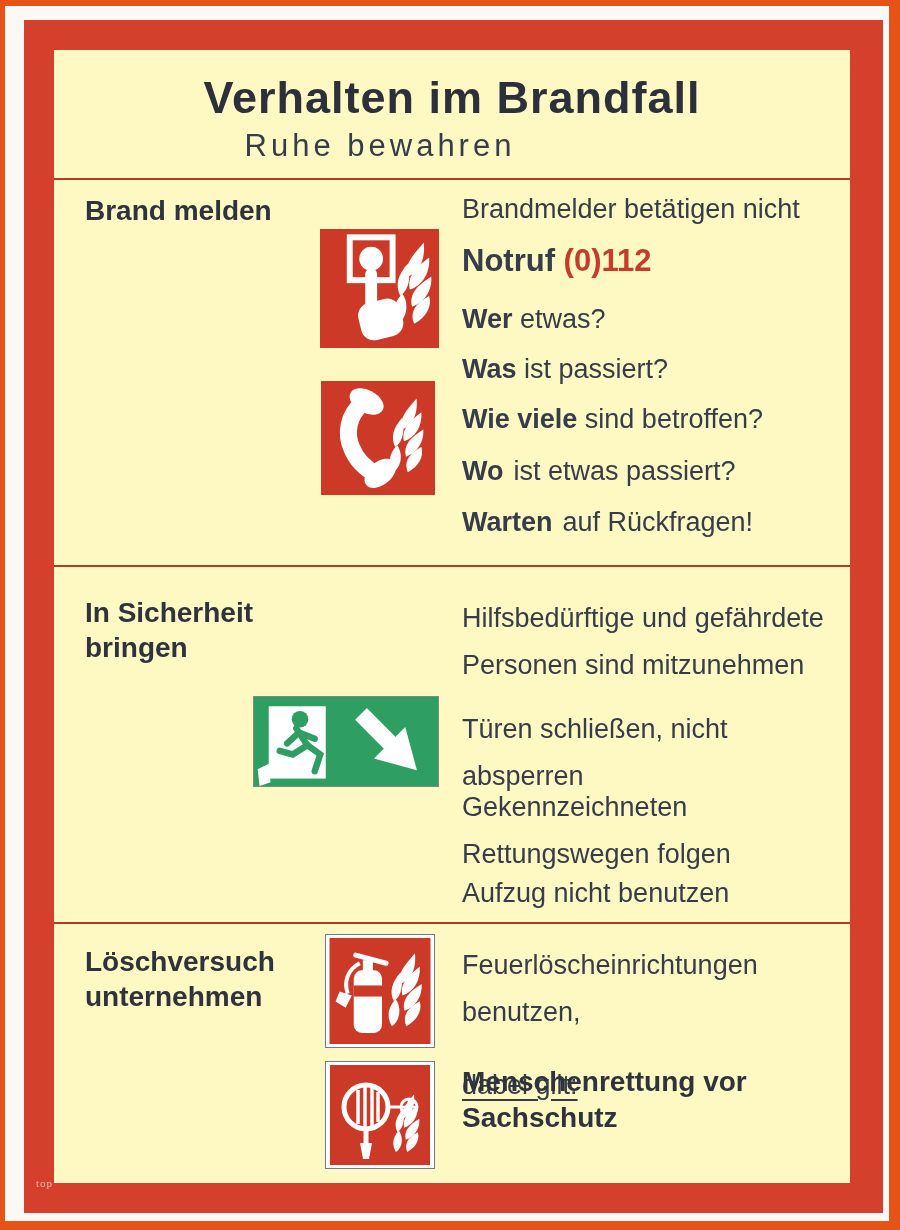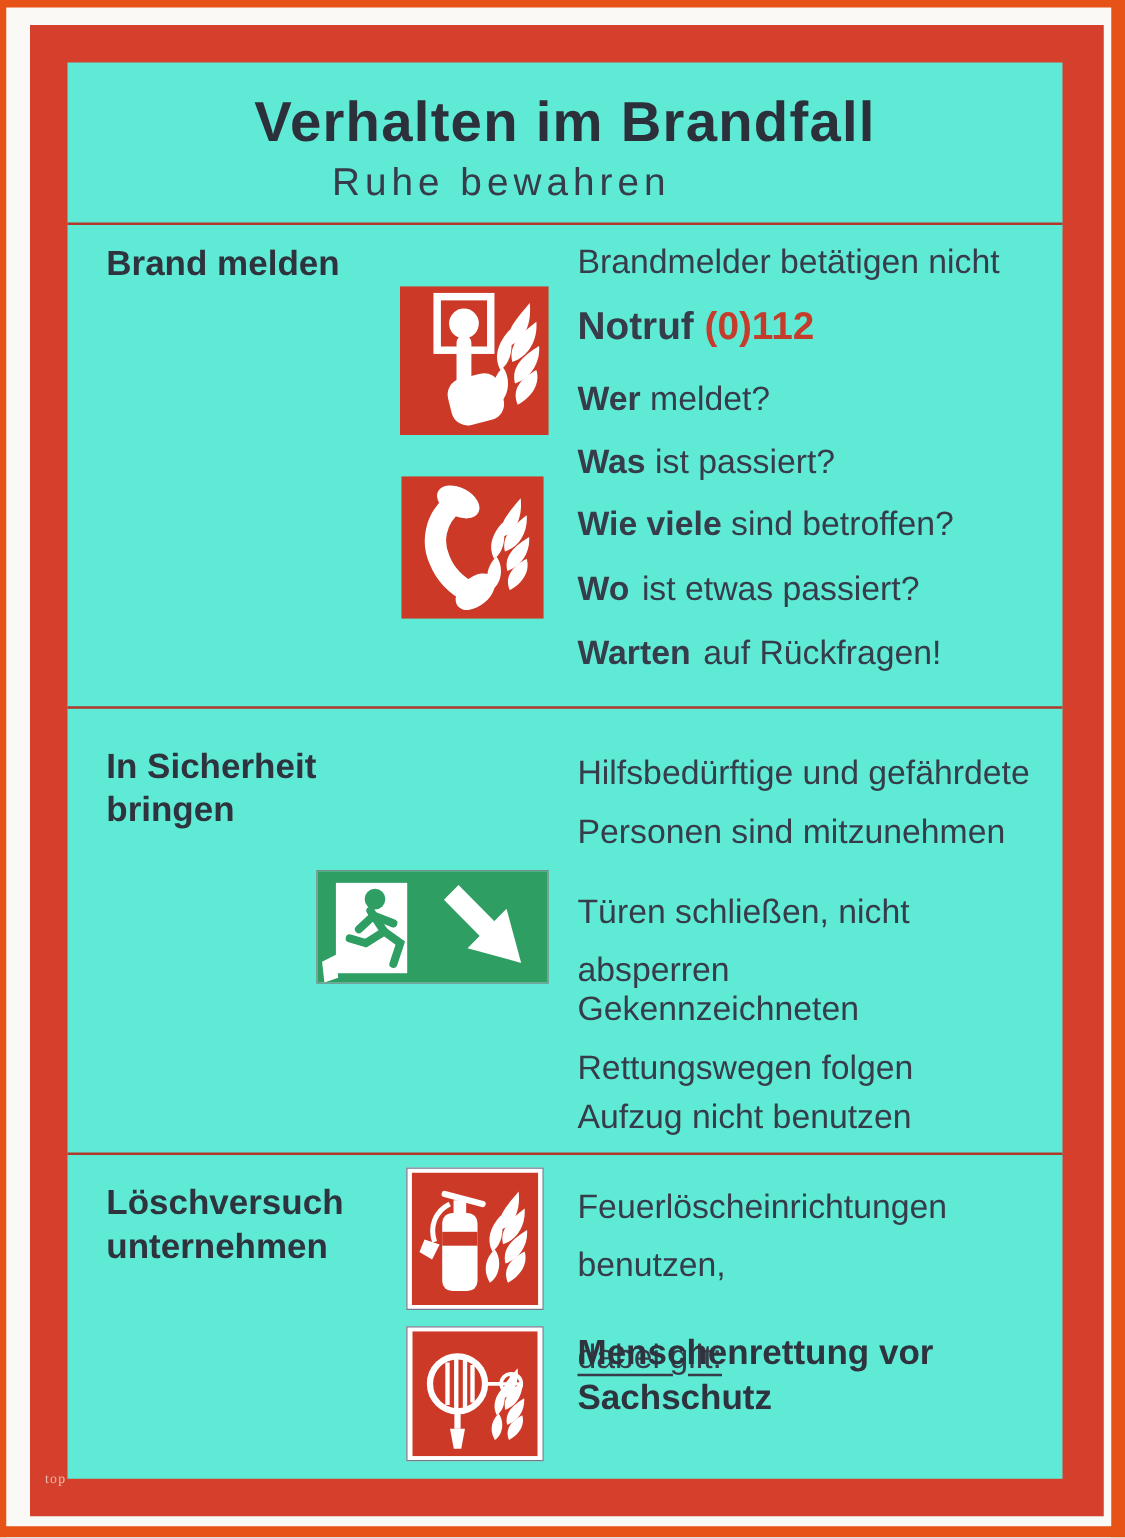--- a/index.html
+++ b/index.html
@@ -6,26 +6,26 @@
   .page{position:relative;width:900px;height:1230px;background:#faf9f6;overflow:hidden;
         font-family:"Liberation Sans","DejaVu Sans",sans-serif;color:#363c49;}
   
   .edge{position:absolute;background:#e75317;}
   .edge.top{left:0;top:0;width:900px;height:6px;}
   .edge.left{left:0;top:0;width:5px;height:1230px;}
   .edge.right{right:0;top:0;width:11px;height:1230px;}
   .edge.bottom{left:0;bottom:0;width:900px;height:9px;}
   
   .frame{position:absolute;left:24px;top:20px;width:859px;height:1193px;background:#d4402c;}
-  .inner{position:absolute;left:30px;top:30px;width:796px;height:1133px;background:#5eead4;}
+  .inner{position:absolute;left:30px;top:30px;width:796px;height:1133px;background:#fef9c3;}
   .divider{position:absolute;left:0;width:796px;height:2px;background:#b0392c;}
   .title{position:absolute;left:0;top:22px;width:796px;text-align:center;
          font-size:45px;font-weight:bold;color:#2b303b;letter-spacing:1px;}
   .subtitle{position:absolute;left:0;top:78px;width:652px;text-align:center;
-         font-size:31px;color:#363c49;letter-spacing:4px;margin-left:21px;}
+         font-size:31px;color:#363c49;letter-spacing:4px;}
   .sec-label{position:absolute;left:31px;font-size:28px;font-weight:bold;color:#2e333e;line-height:35px;}
   .line{position:absolute;left:408px;font-size:27px;white-space:nowrap;}
   .line .b{font-weight:bold;}
   .line .xgap{margin-right:10px;text-align:center;}
   .notruf{font-size:31px;font-weight:bold;}
   .accent{color:#c63c2c;}
   .para{position:absolute;left:408px;width:372px;font-size:27px;line-height:47px;}
   .underlined{text-decoration:underline;text-decoration-thickness:2px;text-underline-offset:5px;margin-top:40px;}
   .emph{font-weight:bold;font-size:28px;line-height:36px;color:#2e333e;}
   .icon{position:absolute;}
@@ -94,21 +94,21 @@
         </svg>
       </div>
 
       <div class="line" style="top:144px">
         <span class="b"></span><span>Brandmelder betätigen nicht</span>
       </div>
       <div class="line notruf" style="top:193px">
         <span class="b">Notruf </span><span class="b accent">(0)112</span>
       </div>
       <div class="line" style="top:254px">
-        <span class="b">Wer </span><span>meldet?</span>
+        <span class="b">Wer </span><span>etwas?</span>
       </div>
       <div class="line" style="top:304px">
         <span class="b">Was </span><span>ist passiert?</span>
       </div>
       <div class="line" style="top:354px">
         <span class="b">Wie viele </span><span>sind betroffen?</span>
       </div>
       <div class="line" style="top:406px">
         <span class="b xgap">Wo</span><span>ist etwas passiert?</span>
       </div>

